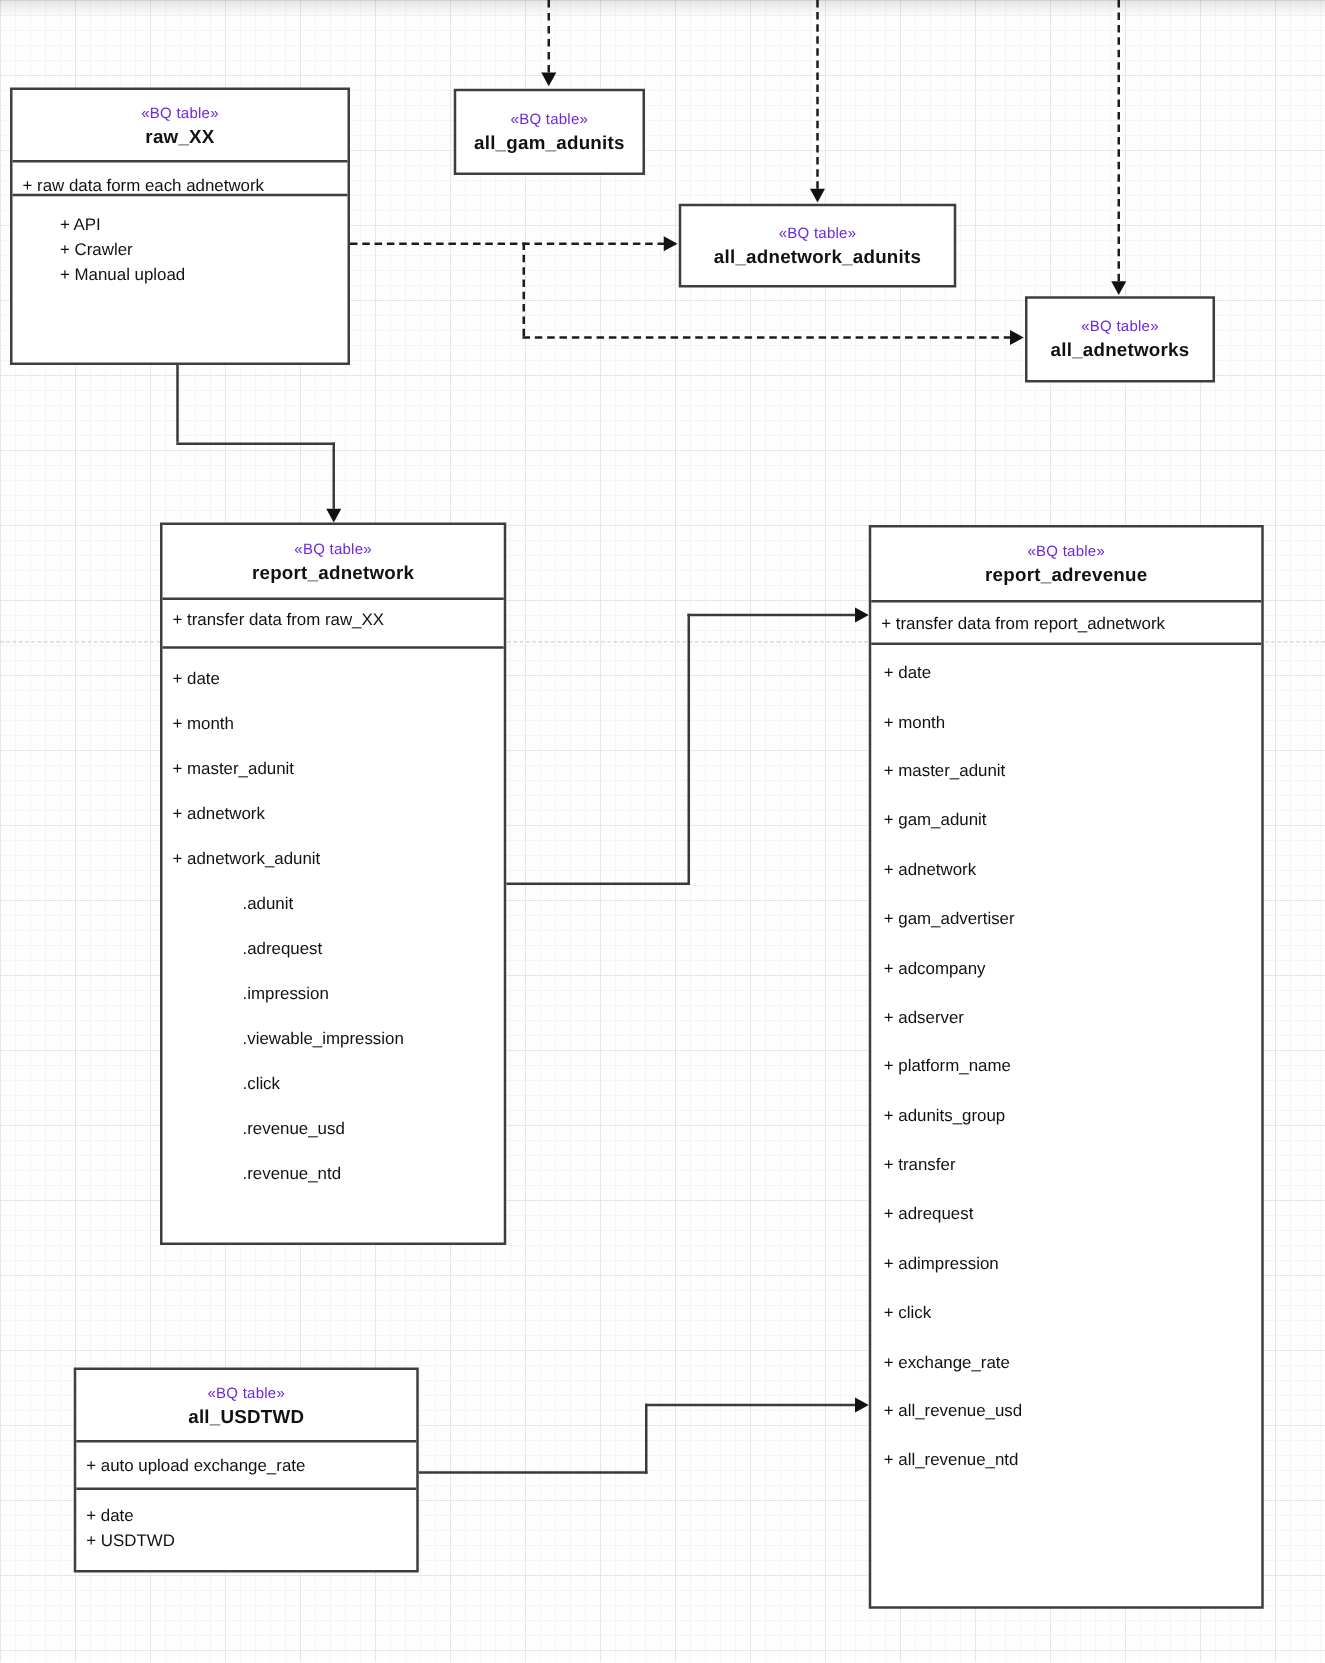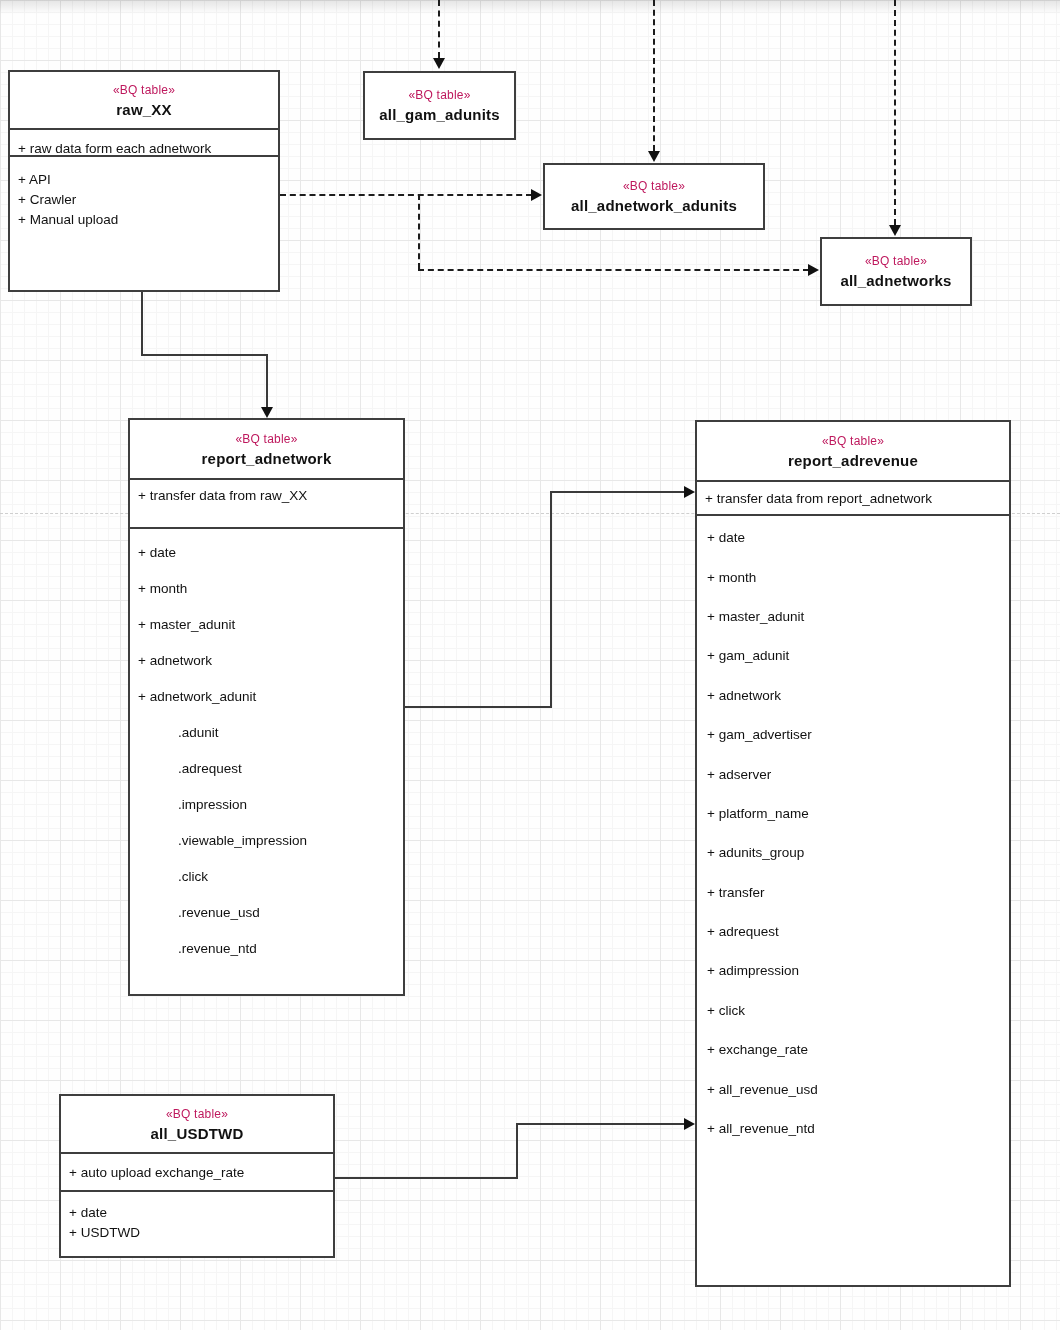--- a/index.html
+++ b/index.html
@@ -25,50 +25,50 @@
     position:absolute;left:0;top:513px;width:1060px;height:0;z-index:0;
     border-top:1px dashed #cfcfcf;
   }
 
   
   .uml-table{
     position:absolute;z-index:2;box-sizing:border-box;
     background:#ffffff;border:2px solid #3e3e3e;
   }
   .tbl-header{display:flex;flex-direction:column;justify-content:center;align-items:center;box-sizing:border-box;}
-  .stereotype{font-size:12px;color:#be185d;letter-spacing:0.2px;}
+  .stereotype{font-size:12px;color:#6d28d9;letter-spacing:0.2px;}
   .tbl-name{font-size:15px;font-weight:bold;margin-top:4px;letter-spacing:0.2px;}
   .tbl-section{box-sizing:border-box;border-top:2px solid #3e3e3e;}
   .row{font-size:13.5px;padding-left:8px;display:flex;align-items:center;box-sizing:border-box;}
-  .row.indent{padding-left:48px;}
+  .row.indent{padding-left:64px;}
 
   
   #tbl-raw_xx{left:8px;top:70px;width:272px;height:222px;}
   #tbl-raw_xx .tbl-header{height:56px;}
   #tbl-raw_xx .sec1{height:27px;}
   #tbl-raw_xx .sec1 .row{height:37px;}
   #tbl-raw_xx .sec2{height:123px;padding-top:12px;}
-  #tbl-raw_xx .sec2 .row{height:20px;}
+  #tbl-raw_xx .sec2 .row{height:20px;margin-left:30px;}
 
   
   #tbl-all_gam_adunits{left:363px;top:71px;width:153px;height:69px;}
   #tbl-all_gam_adunits .tbl-header{height:65px;}
 
   
   #tbl-all_adnetwork_adunits{left:543px;top:163px;width:222px;height:67px;}
   #tbl-all_adnetwork_adunits .tbl-header{height:63px;}
 
   
   #tbl-all_adnetworks{left:820px;top:237px;width:152px;height:69px;}
   #tbl-all_adnetworks .tbl-header{height:65px;}
 
   
   #tbl-report_adnetwork{left:128px;top:418px;width:277px;height:578px;}
   #tbl-report_adnetwork .tbl-header{height:58px;}
-  #tbl-report_adnetwork .sec1{height:49px;}
+  #tbl-report_adnetwork .sec1{height:39px;}
   #tbl-report_adnetwork .sec1 .row{height:31px;}
   #tbl-report_adnetwork .sec2{height:483px;padding-top:5px;}
   #tbl-report_adnetwork .sec2 .row{height:36px;}
 
   
   #tbl-report_adrevenue{left:695px;top:420px;width:316px;height:867px;}
   #tbl-report_adrevenue .tbl-header{height:58px;}
   #tbl-report_adrevenue .sec1{height:34px;}
   #tbl-report_adrevenue .sec1 .row{height:32px;}
   #tbl-report_adrevenue .sec2{height:771px;padding-top:2px;}
@@ -206,20 +206,21 @@
       <div class="tbl-section sec1">
         <div class="row">+ transfer data from report_adnetwork</div>
       </div>
       <div class="tbl-section sec2">
         <div class="row">+ date</div>
         <div class="row">+ month</div>
         <div class="row">+ master_adunit</div>
         <div class="row">+ gam_adunit</div>
         <div class="row">+ adnetwork</div>
         <div class="row">+ gam_advertiser</div>
+        <div class="row">+ adcompany</div>
         <div class="row">+ adserver</div>
         <div class="row">+ platform_name</div>
         <div class="row">+ adunits_group</div>
         <div class="row">+ transfer</div>
         <div class="row">+ adrequest</div>
         <div class="row">+ adimpression</div>
         <div class="row">+ click</div>
         <div class="row">+ exchange_rate</div>
         <div class="row">+ all_revenue_usd</div>
         <div class="row">+ all_revenue_ntd</div>

